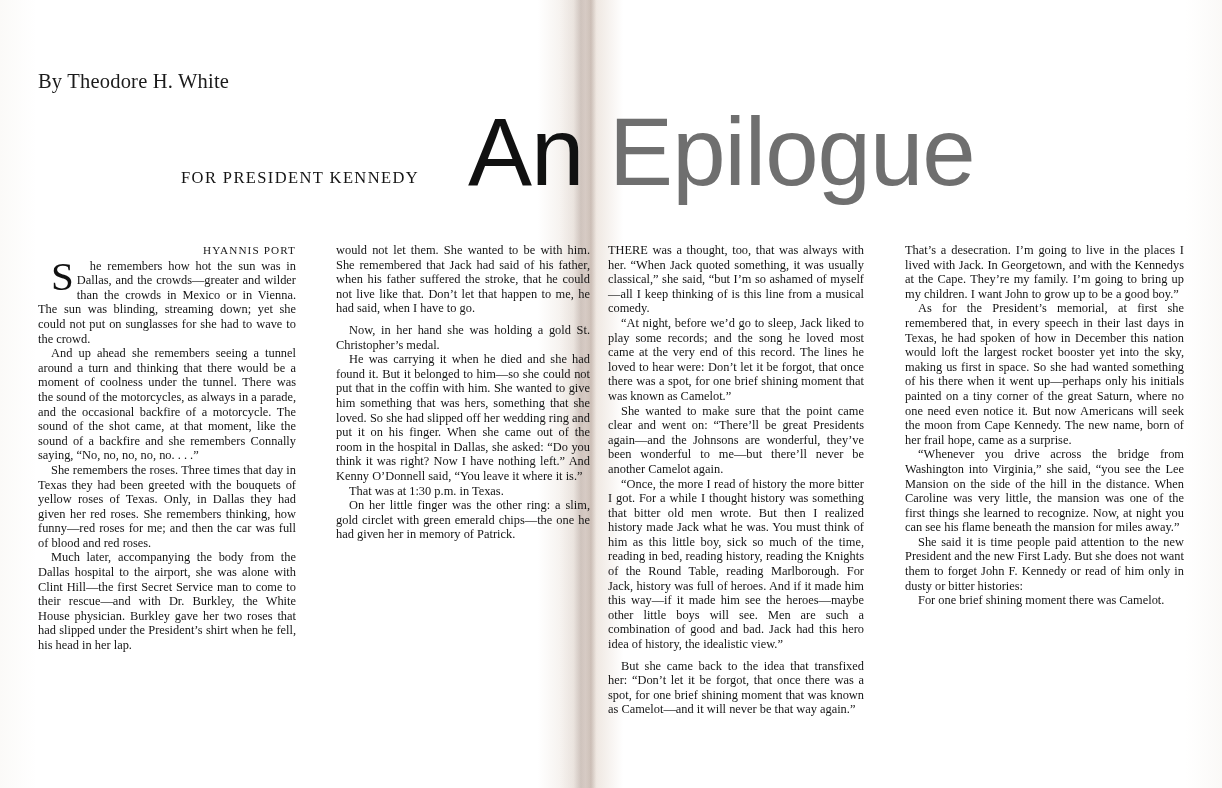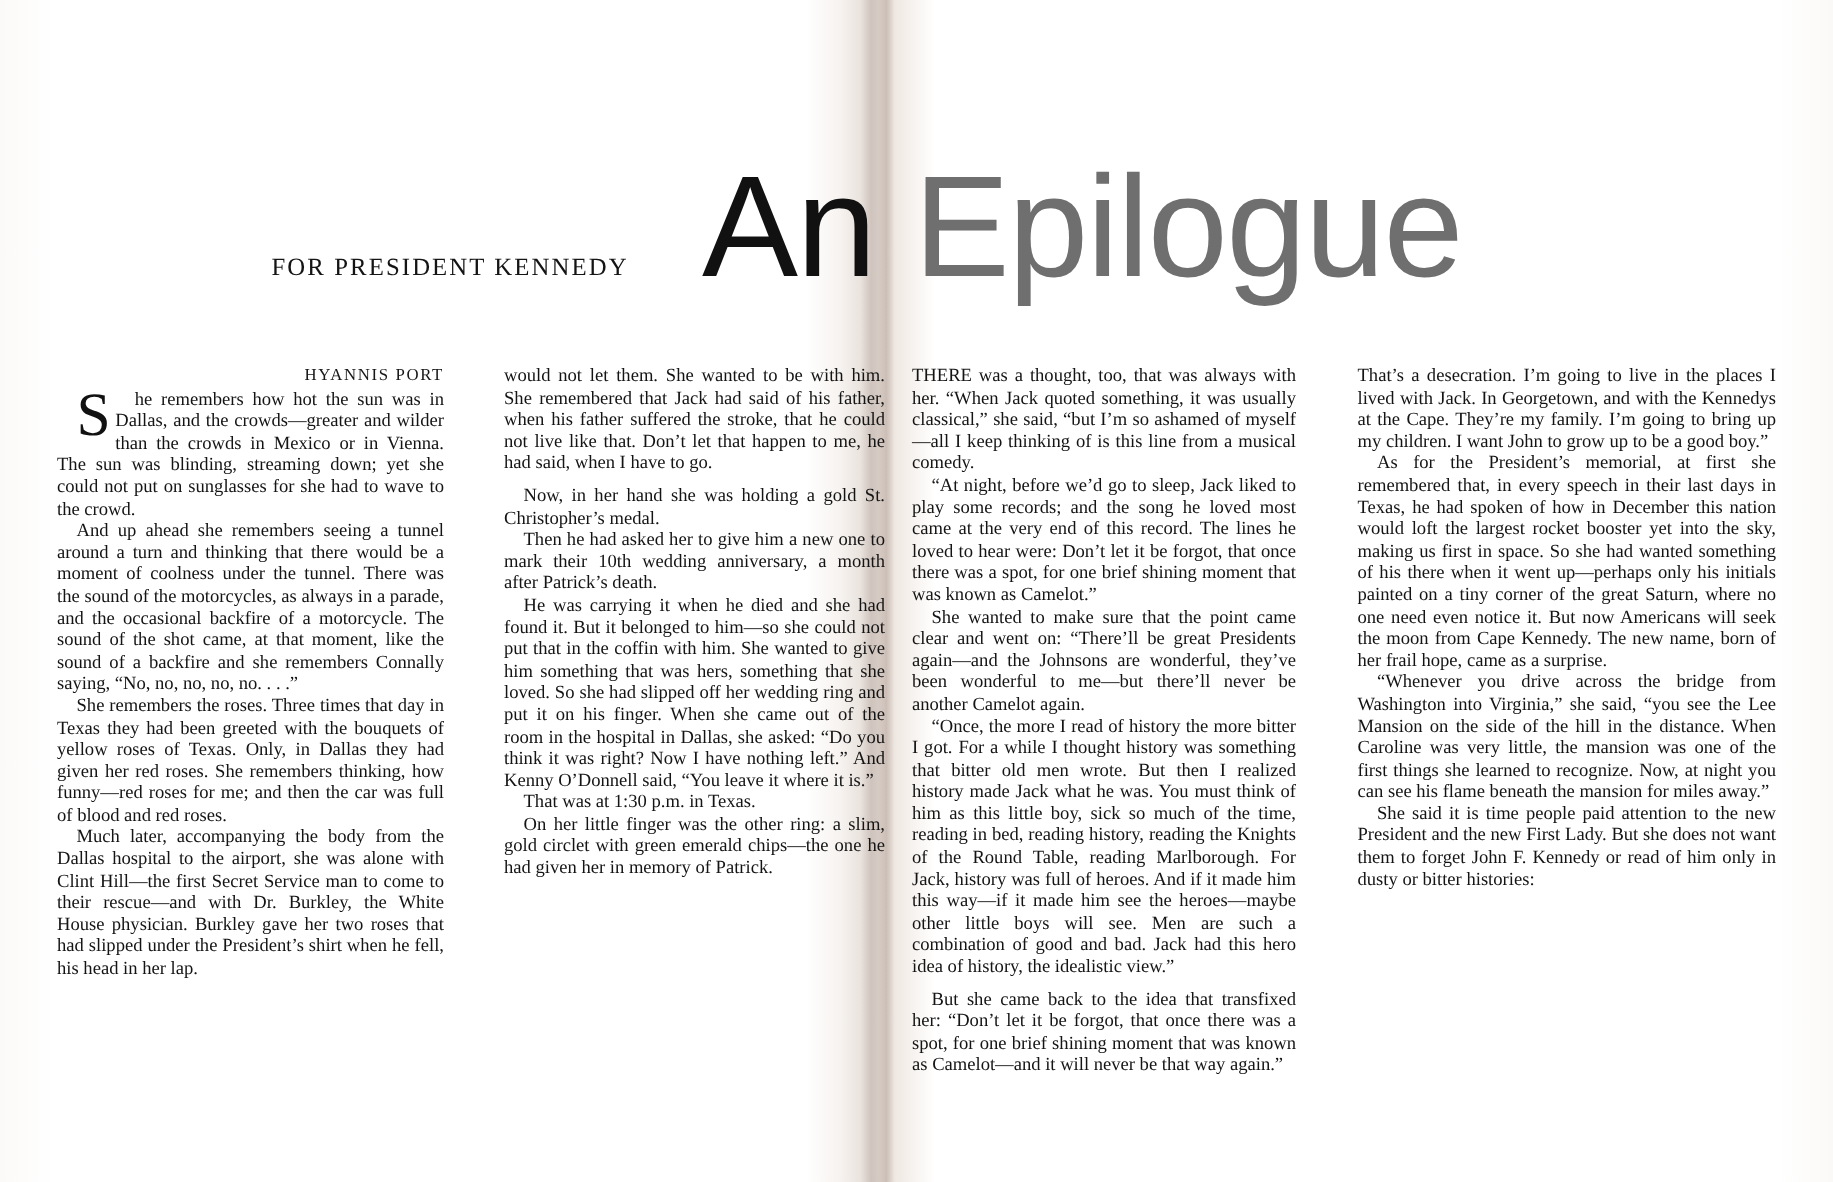--- a/index.html
+++ b/index.html
@@ -136,20 +136,21 @@
     text-indent: 0;
   }
 </style>
 </head>
 <body>
 
 <div class="page">
 
   <div class="gutter"></div>
 
+  <div class="byline">By Theodore H. White</div>
 
   <div class="kicker">FOR PRESIDENT KENNEDY</div>
 
   <div class="headline">
     <span class="dark">An</span>
     <span>Epilogue</span>
   </div>
 
   <div class="columns">
 
@@ -159,35 +160,35 @@
         <span class="dropcap">S</span><span>he remembers how hot the sun was in Dallas, and the crowds—greater and wilder than the crowds in Mexico or in Vienna. The sun was blinding, streaming down; yet she could not put on sunglasses for she had to wave to the crowd.</span>
       </p>
       <p>And up ahead she remembers seeing a tunnel around a turn and thinking that there would be a moment of coolness under the tunnel. There was the sound of the motorcycles, as always in a parade, and the occasional backfire of a motorcycle. The sound of the shot came, at that moment, like the sound of a backfire and she remembers Connally saying, “No, no, no, no, no. . . .”</p>
       <p>She remembers the roses. Three times that day in Texas they had been greeted with the bouquets of yellow roses of Texas. Only, in Dallas they had given her red roses. She remembers thinking, how funny—red roses for me; and then the car was full of blood and red roses.</p>
       <p>Much later, accompanying the body from the Dallas hospital to the airport, she was alone with Clint Hill—the first Secret Service man to come to their rescue—and with Dr. Burkley, the White House physician. Burkley gave her two roses that had slipped under the President’s shirt when he fell, his head in her lap.</p>
     </div>
 
     <div class="col col2">
       <p class="noindent">would not let them. She wanted to be with him. She remembered that Jack had said of his father, when his father suffered the stroke, that he could not live like that. Don’t let that happen to me, he had said, when I have to go.</p>
       <p class="space-before">Now, in her hand she was holding a gold St. Christopher’s medal.</p>
-      <p>Then he had asked her to give him a new one to mark their 10th wedding anniversary, a month after Patrick’s death.</p>
       <p>He was carrying it when he died and she had found it. But it belonged to him—so she could not put that in the coffin with him. She wanted to give him something that was hers, something that she loved. So she had slipped off her wedding ring and put it on his finger. When she came out of the room in the hospital in Dallas, she asked: “Do you think it was right? Now I have nothing left.” And Kenny O’Donnell said, “You leave it where it is.”</p>
       <p>That was at 1:30 p.m. in Texas.</p>
       <p>On her little finger was the other ring: a slim, gold circlet with green emerald chips—the one he had given her in memory of Patrick.</p>
     </div>
 
     <div class="col col3">
       <p class="noindent opener">THERE was a thought, too, that was always with her. “When Jack quoted something, it was usually classical,” she said, “but I’m so ashamed of myself—all I keep thinking of is this line from a musical comedy.</p>
       <p>“At night, before we’d go to sleep, Jack liked to play some records; and the song he loved most came at the very end of this record. The lines he loved to hear were: Don’t let it be forgot, that once there was a spot, for one brief shining moment that was known as Camelot.”</p>
       <p>She wanted to make sure that the point came clear and went on: “There’ll be great Presidents again—and the Johnsons are wonderful, they’ve been wonderful to me—but there’ll never be another Camelot again.</p>
       <p>“Once, the more I read of history the more bitter I got. For a while I thought history was something that bitter old men wrote. But then I realized history made Jack what he was. You must think of him as this little boy, sick so much of the time, reading in bed, reading history, reading the Knights of the Round Table, reading Marlborough. For Jack, history was full of heroes. And if it made him this way—if it made him see the heroes—maybe other little boys will see. Men are such a combination of good and bad. Jack had this hero idea of history, the idealistic view.”</p>
       <p class="space-before">But she came back to the idea that transfixed her: “Don’t let it be forgot, that once there was a spot, for one brief shining moment that was known as Camelot—and it will never be that way again.”</p>
     </div>
 
     <div class="col col4">
       <p class="noindent">That’s a desecration. I’m going to live in the places I lived with Jack. In Georgetown, and with the Kennedys at the Cape. They’re my family. I’m going to bring up my children. I want John to grow up to be a good boy.”</p>
       <p>As for the President’s memorial, at first she remembered that, in every speech in their last days in Texas, he had spoken of how in December this nation would loft the largest rocket booster yet into the sky, making us first in space. So she had wanted something of his there when it went up—perhaps only his initials painted on a tiny corner of the great Saturn, where no one need even notice it. But now Americans will seek the moon from Cape Kennedy. The new name, born of her frail hope, came as a surprise.</p>
       <p>“Whenever you drive across the bridge from Washington into Virginia,” she said, “you see the Lee Mansion on the side of the hill in the distance. When Caroline was very little, the mansion was one of the first things she learned to recognize. Now, at night you can see his flame beneath the mansion for miles away.”</p>
       <p>She said it is time people paid attention to the new President and the new First Lady. But she does not want them to forget John F. Kennedy or read of him only in dusty or bitter histories:</p>
+      <p>For one brief shining moment there was Camelot.</p>
     </div>
 
   </div>
 </div>
 
 </body></html>

